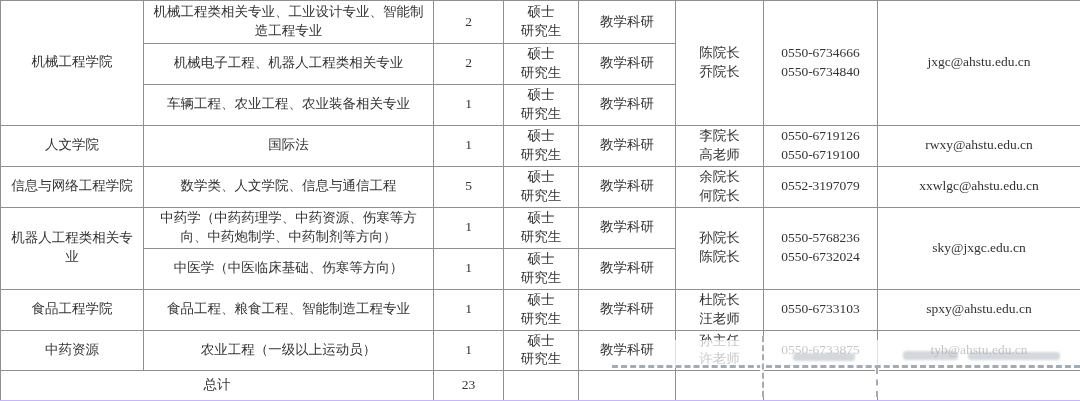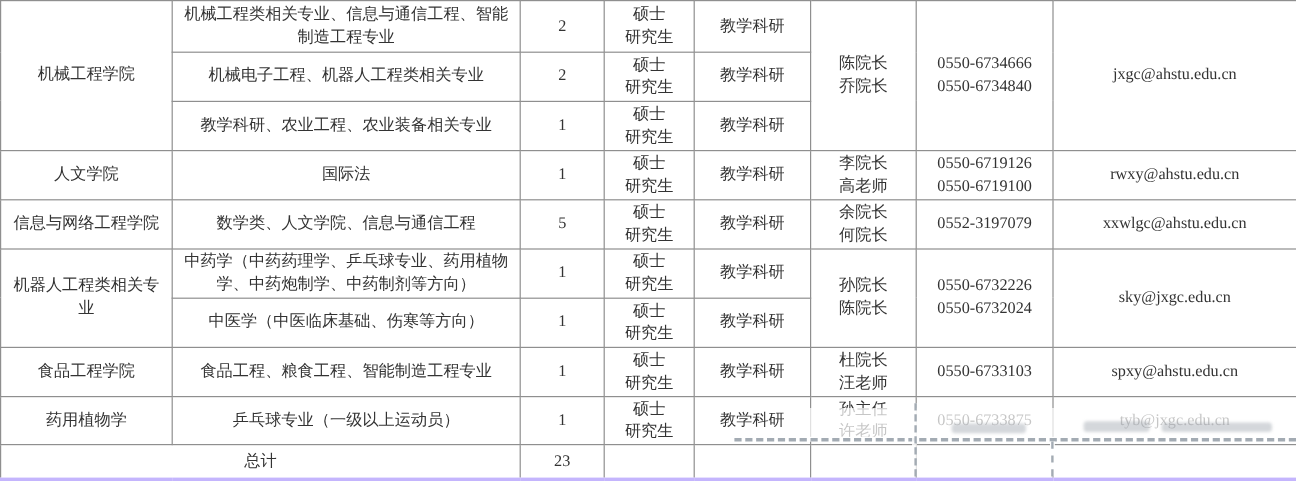--- a/index.html
+++ b/index.html
@@ -19,21 +19,21 @@
     line-height:1.4;
   }
   table.recruit td{
     border:1px solid #8f8f8f;
     text-align:center;
     vertical-align:middle;
     padding:1px 5px;
     overflow:hidden;
   }
   table.recruit{border-top:1px solid #9a9a9a;}
-  table.recruit tr:last-child td{border-bottom:8px solid #c4b5fd;}
+  table.recruit tr:last-child td{border-bottom:4px solid #c4b5fd;}
   td.pre{white-space:pre-line;}
   tr.h43{height:43px;} tr.h39{height:39px;padding-left:13px;} tr.h40{height:40px;}
   tr.h41{height:41px;} tr.h31{height:31px;}
 
   
   .art{position:absolute;pointer-events:none;}
   .fade-rect{left:656px;top:340px;width:424px;height:26px;background:rgba(255,255,255,0.72);}
   .hstrip{left:612px;top:364px;width:468px;height:4px;background:#ffffff;}
   .hdash{left:612px;top:365px;width:468px;height:0;border-top:3px dashed #a3abb3;}
   .v1strip{left:760px;top:336px;width:4px;height:61px;background:rgba(255,255,255,0.85);}
@@ -58,40 +58,40 @@
         <col style="width:75px">
       <col style="width:97px">
         <col style="width:88px">
         <col style="width:114px">
         <col style="width:203px">
     </colgroup>
 
     <tbody>
         <tr class="h43">
       <td rowspan="3">机械工程学院</td>
-      <td>机械工程类相关专业、信息与通信工程、智能制造工程专业</td>
+      <td>机械工程类相关专业、工业设计专业、智能制造工程专业</td>
       <td>2</td>
       <td class="pre">硕士
 研究生</td>
       <td>教学科研</td>
       <td rowspan="3" class="pre">陈院长
 乔院长</td>
       <td rowspan="3" class="pre">0550-6734666
 0550-6734840</td>
       <td rowspan="3">jxgc@ahstu.edu.cn</td>
     </tr>
     <tr class="h39">
       <td>机械电子工程、机器人工程类相关专业</td>
       <td>2</td>
       <td class="pre">硕士
 研究生</td>
       <td>教学科研</td>
     </tr>
     <tr class="h41">
-      <td>教学科研、农业工程、农业装备相关专业</td>
+      <td>车辆工程、农业工程、农业装备相关专业</td>
       <td>1</td>
       <td class="pre">硕士
 研究生</td>
       <td>教学科研</td>
     </tr>
 
     <tr class="h40">
       <td>人文学院</td>
       <td>国际法</td>
       <td>1</td>
@@ -113,28 +113,28 @@
 研究生</td>
       <td>教学科研</td>
       <td class="pre">余院长
 何院长</td>
       <td class="pre">0552-3197079</td>
       <td>xxwlgc@ahstu.edu.cn</td>
     </tr>
 
     <tr class="h41">
       <td rowspan="2">机器人工程类相关专业</td>
-      <td>中药学（中药药理学、乒乓球专业、药用植物学、中药炮制学、中药制剂等方向）</td>
+      <td>中药学（中药药理学、中药资源、伤寒等方向、中药炮制学、中药制剂等方向）</td>
       <td>1</td>
       <td class="pre">硕士
 研究生</td>
       <td>教学科研</td>
       <td rowspan="2" class="pre">孙院长
 陈院长</td>
-      <td rowspan="2" class="pre">0550-6732226
+      <td rowspan="2" class="pre">0550-5768236
 0550-6732024</td>
       <td rowspan="2">sky@jxgc.edu.cn</td>
     </tr>
     <tr class="h41">
       <td>中医学（中医临床基础、伤寒等方向）</td>
       <td>1</td>
       <td class="pre">硕士
 研究生</td>
       <td>教学科研</td>
     </tr>
@@ -146,30 +146,30 @@
       <td class="pre">硕士
 研究生</td>
       <td>教学科研</td>
       <td class="pre">杜院长
 汪老师</td>
       <td class="pre">0550-6733103</td>
       <td>spxy@ahstu.edu.cn</td>
     </tr>
 
     <tr class="h40">
-      <td>药用植物学</td>
-      <td>乒乓球专业（一级以上运动员）</td>
+      <td>中药资源</td>
+      <td>农业工程（一级以上运动员）</td>
       <td>1</td>
       <td class="pre">硕士
 研究生</td>
       <td>教学科研</td>
       <td class="pre">孙主任
 许老师</td>
       <td class="pre">0550-6733875</td>
-      <td>tyb@jxgc.edu.cn</td>
+      <td>tyb@ahstu.edu.cn</td>
     </tr>
 
     <tr class="h31">
       <td colspan="2">总计</td>
       <td>23</td>
       <td></td>
       <td></td>
       <td></td>
       <td></td>
       <td></td>

